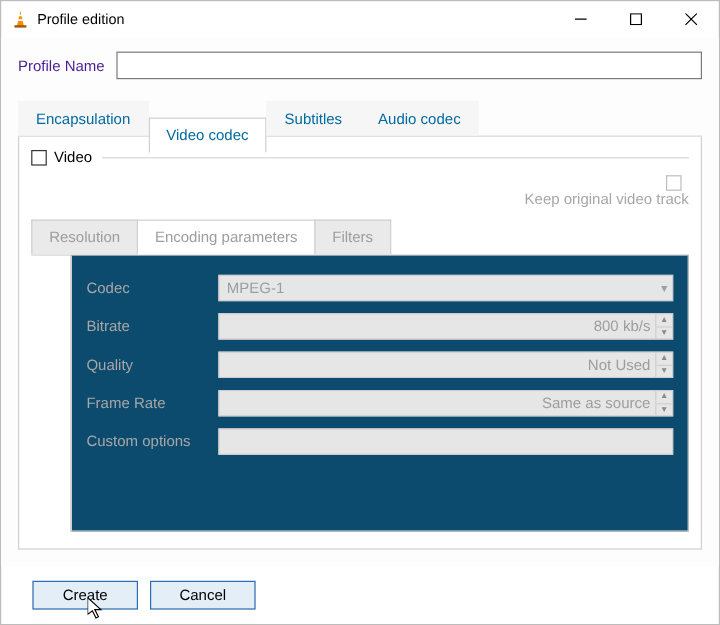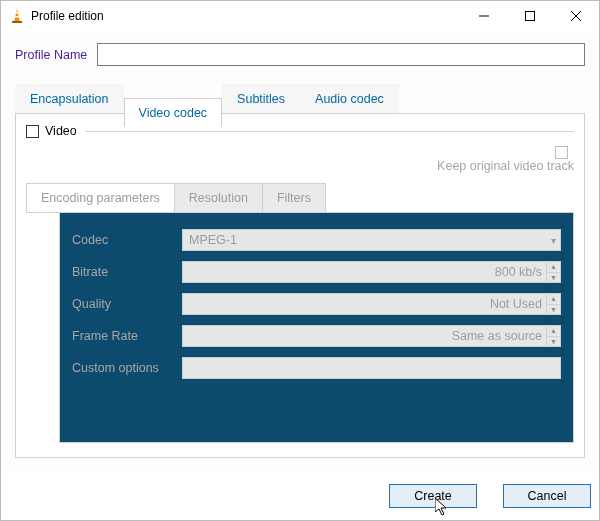--- a/index.html
+++ b/index.html
@@ -32,21 +32,21 @@
   .sub-tab.on { background: #fff; }
   .inner-panel { border: 1px solid #d0d0d0; border-top: none; padding: 6px 12px 14px 12px; flex: 1; background: #0c4a6e; margin-left: 33px; }
   .form-row { display: flex; align-items: center; margin: 10px 0; }
   .field-label { width: 110px; font-size: 12.5px; color: #a7a7a7; }
   .field-box { flex: 1; height: 22px; border: 1px solid #cfcfcf; background: #e6e6e6; display: flex; align-items: center; padding: 0 6px; font-size: 12.5px; color: #9d9d9d; position: relative; }
   .field-box.right { justify-content: flex-end; padding-right: 18px; }
   .field-box.select::after { content: "▾"; position: absolute; right: 4px; font-size: 10px; color: #9d9d9d; }
   .spinner { position: absolute; right: 0; top: 0; height: 100%; width: 14px; border-left: 1px solid #cfcfcf; display: flex; flex-direction: column; }
   .spinner div { flex: 1; display: flex; align-items: center; justify-content: center; font-size: 7px; color: #8a8a8a; line-height: 1; }
   .spinner div + div { border-top: 1px solid #cfcfcf; }
-  .footer { display: flex; justify-content: flex-end; gap: 26px; padding: 12px 8px; }
+  .footer { display: flex; gap: 10px; padding: 12px 26px; }
   .btn { width: 88px; height: 24px; border: 1px solid #cfcfcf; background: #efefef; font-size: 12.5px; display: flex; align-items: center; justify-content: center; color: #000; }
   .btn.primary { border: 1px solid #2a6fb0; background: #e4eef7; }
   .cursor-wrap { position: relative; }
   .cursor { position: absolute; left: 50%; bottom: -12px; transform: translateX(2px); pointer-events: none; }
 </style>
 </head>
 <body>
 
 <div class="window">
 
@@ -101,22 +101,22 @@
         <span class="legend-label">Video</span>
         <span class="legend-line"></span>
       </div>
 
       <div class="sub-row">
         <span class="chk dim"></span>
         <span class="legend-label dim">Keep original video track</span>
       </div>
 
       <div class="sub-tabs">
+        <div class="sub-tab">Resolution</div>
         <div class="sub-tab on">Encoding parameters</div>
-        <div class="sub-tab">Resolution</div>
         <div class="sub-tab">Filters</div>
       </div>
 
       <div class="inner-panel">
 
         <div class="form-row">
           <span class="field-label">Codec</span>
           <div class="field-box select">
             <span>MPEG-1</span>
           </div>

